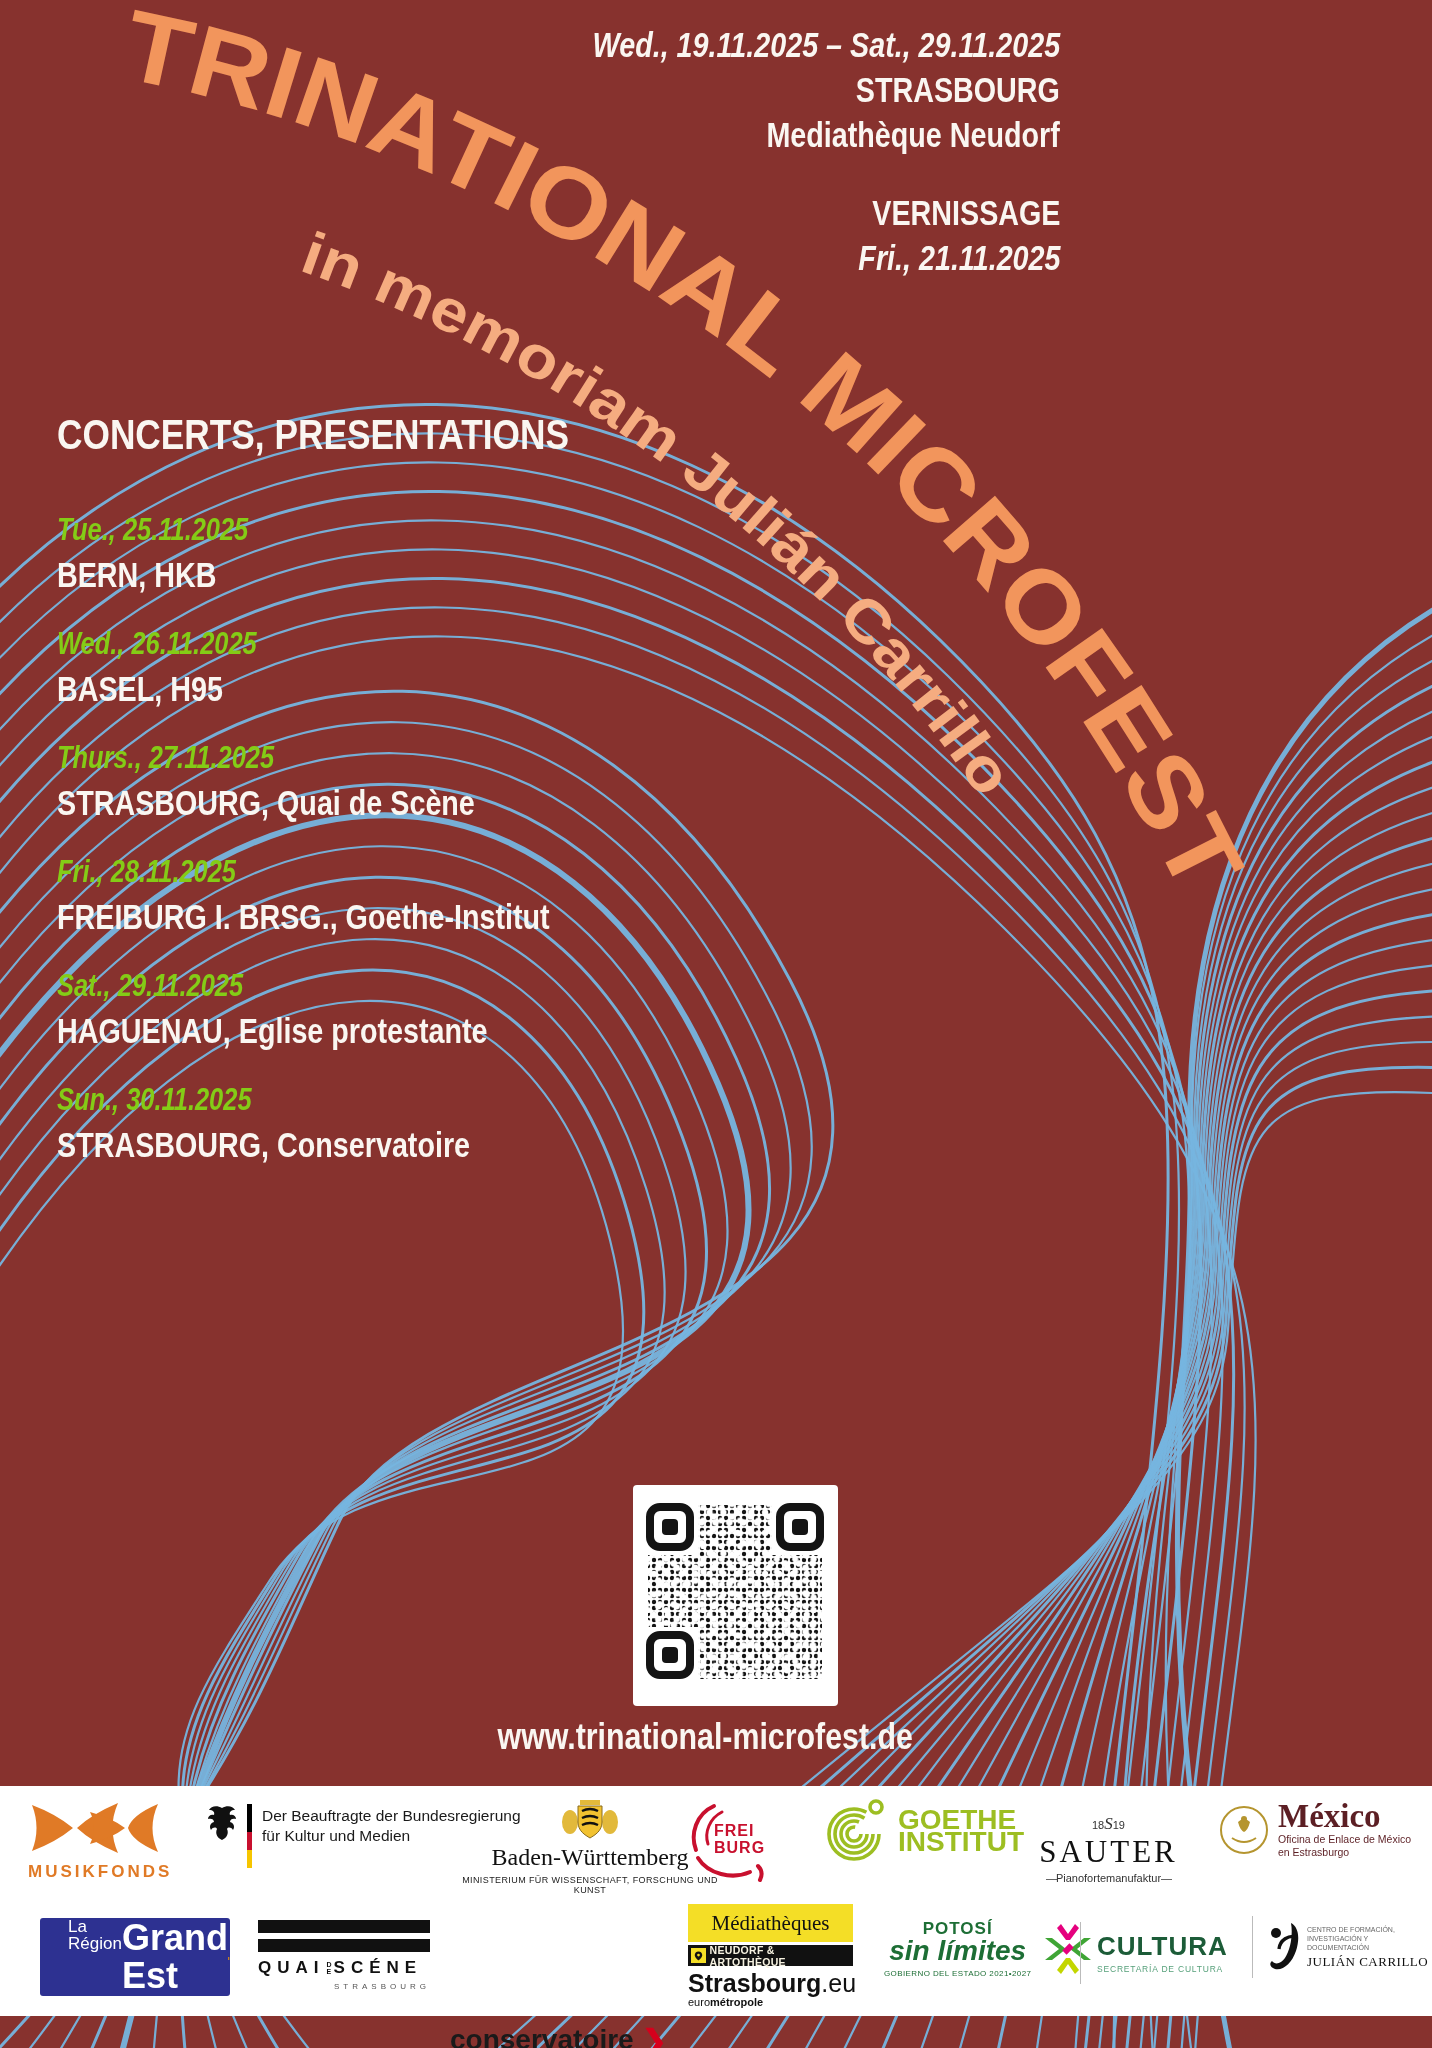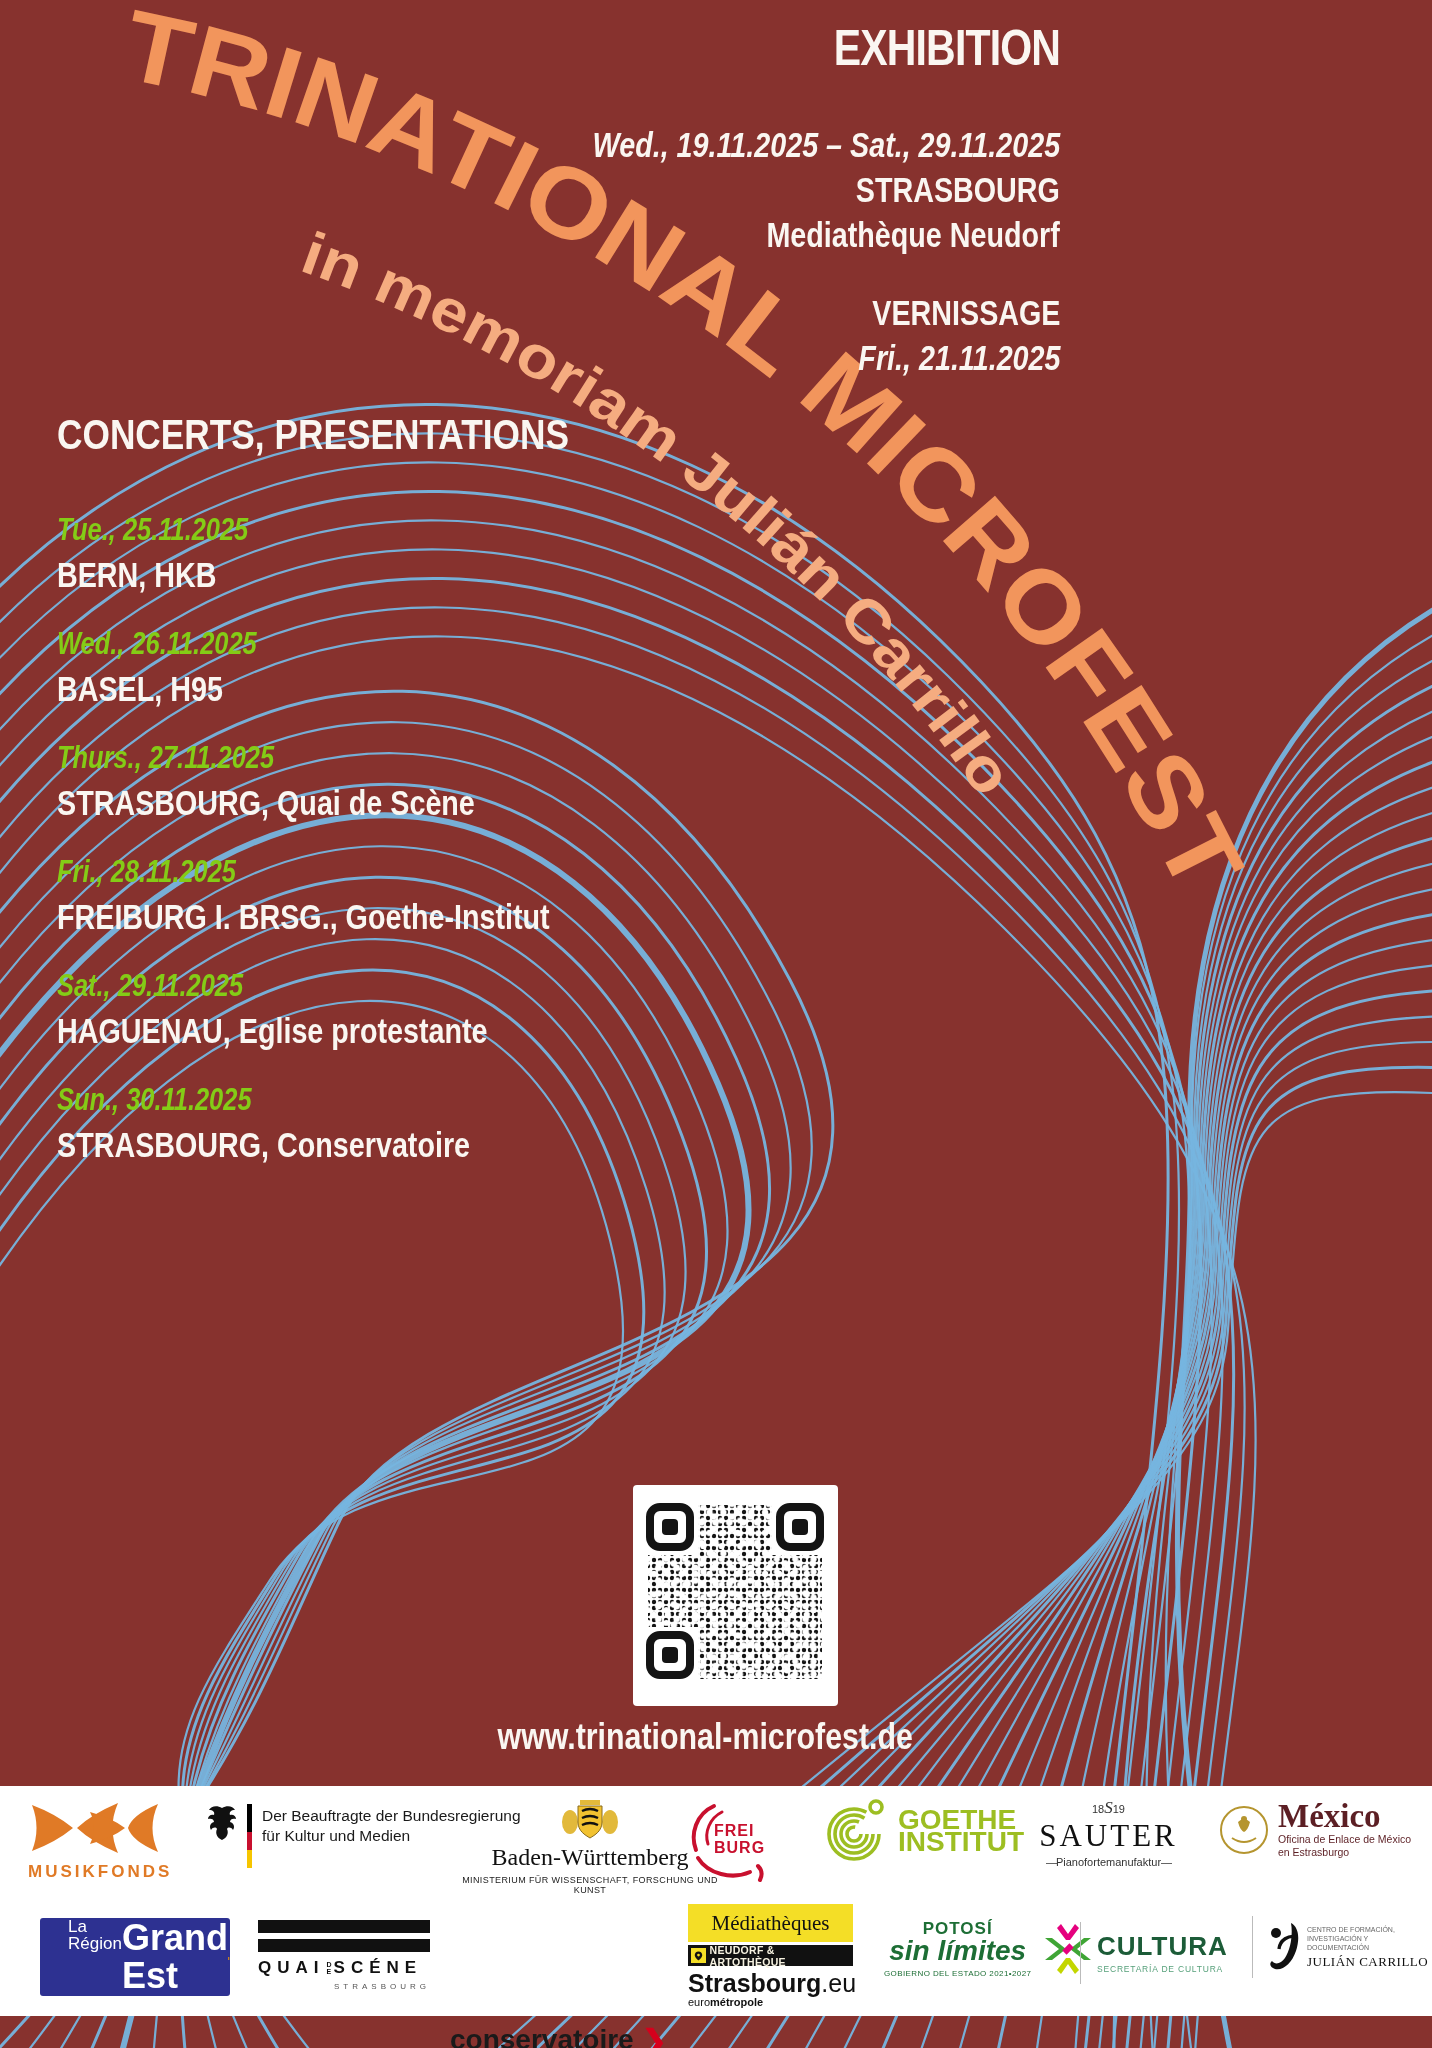--- a/index.html
+++ b/index.html
@@ -198,21 +198,20 @@
     </defs>
     <text style="font-family:'Liberation Sans',sans-serif;font-weight:bold;font-size:100px;" fill="#F2955C">
       <textPath href="#arcTitle" textLength="1395" lengthAdjust="spacingAndGlyphs">TRINATIONAL MICROFEST</textPath>
     </text>
     <text style="font-family:'Liberation Sans',sans-serif;font-weight:bold;font-size:60px;" fill="#F5AC80">
       <textPath href="#arcSub" textLength="880" lengthAdjust="spacingAndGlyphs">in memoriam Julián Carrillo</textPath>
     </text>
   </svg>
 
   <div id="exhibition" class="abs">
-    <div class="h1"><span class="cond-r">EXHIBITION</span></div>
     <div class="line it"><span class="cond-r">Wed., 19.11.2025 – Sat., 29.11.2025</span></div>
     <div class="line"><span class="cond-r">STRASBOURG</span></div>
     <div class="line"><span class="cond-r">Mediathèque Neudorf</span></div>
     <div class="gap"></div>
     <div class="line"><span class="cond-r">VERNISSAGE</span></div>
     <div class="line it"><span class="cond-r">Fri., 21.11.2025</span></div>
   </div>
 
   <div id="concerts" class="abs">
     <div class="h1"><span class="cond">CONCERTS, PRESENTATIONS</span></div>
@@ -350,21 +349,21 @@
           <circle cx="30" cy="36" r="25" stroke-dasharray="130 28"></circle>
         </g>
         <circle cx="52" cy="9" r="6" fill="none" stroke="#9DBE22" stroke-width="3.6"></circle>
       </svg>
       <div class="goethe-t">
         <div>GOETHE</div>
         <div>INSTITUT</div>
       </div>
     </div>
 
-    <div class="logo sauter" style="left:1016px;top:12px;">
+    <div class="logo sauter" style="left:1016px;top:28px;">
       <div class="sauter-y">
         <span>18</span><span class="s">S</span><span>19</span>
       </div>
       <div class="sauter-n">SAUTER</div>
       <div class="sauter-s"><span class="dash">—</span><span>Pianofortemanufaktur</span><span class="dash">—</span></div>
     </div>
 
     <div class="logo mex" style="left:1218px;top:14px;">
       <svg width="52" height="52" viewBox="0 0 52 52">
         <circle cx="26" cy="26" r="23" fill="none" stroke="#B5952F" stroke-width="2"></circle>

